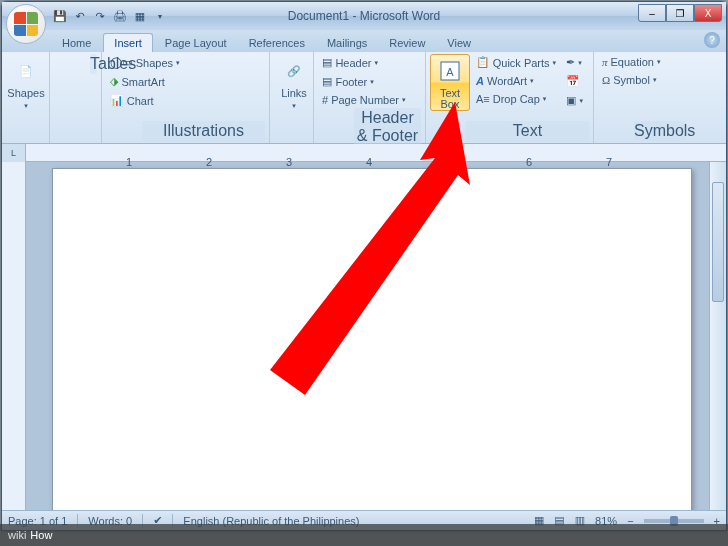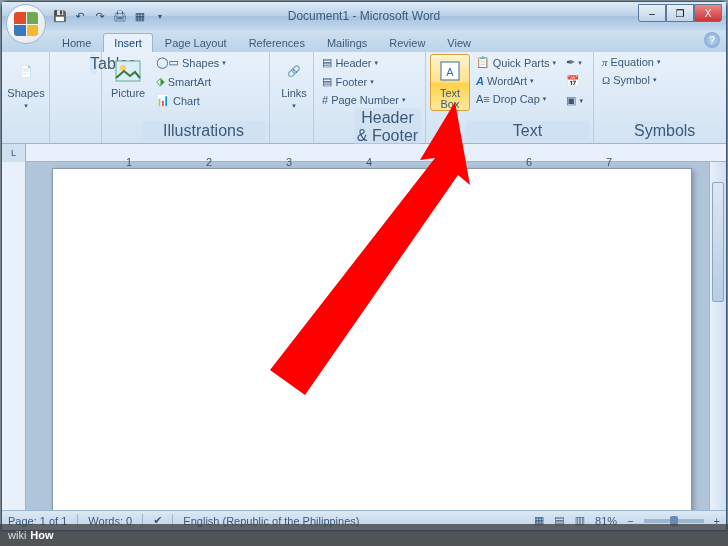--- a/index.html
+++ b/index.html
@@ -50,21 +50,21 @@
   .scroll-thumb{position:absolute;left:2px;right:2px;top:20px;height:120px;background:linear-gradient(#dce8f4,#b7cde3);border:1px solid #8aa6c2;border-radius:2px;}
   
   .statusbar { height:20px; background:linear-gradient(#dce8f4,#bcd3ea); border-top:1px solid #9db6d0; display:flex; align-items:center; padding:0 6px; gap:10px; color:#3a5a7a; font-size:10px;}
   .status-sep { width:1px; height:14px; background:#9db6d0;}
   .statusbar .spacer{flex:1;}
   
   .arrow-svg { position:absolute; left:0; top:0; pointer-events:none; }
   
   .caption { position:absolute; left:0; right:0; bottom:0; height:22px; background:rgba(60,60,60,.75); color:#eee; display:flex; align-items:center; padding:0 8px; font-size:11px; gap:4px;}
   .caption .wiki { color:#ddd; }
-  .caption .how { font-weight:700; color:#fff; }
+  .caption .how { font-weight:400; color:#fff; }
   .caption .title-txt { color:#fff; }
 </style>
 </head>
 <body>
 
 <div class="window">
 
   <div class="titlebar">
     <div class="office-btn">
       <div class="office-logo">
@@ -112,30 +112,20 @@
       </div>
       <div class="group-label" style="visibility:hidden">Pages</div>
     </div>
 
     <div class="group" style="width:52px">
       <div class="group-label">Tables</div>
     </div>
 
     <div class="group" style="width:168px">
       <div class="group-body">
-        <div class="big-btn">
-          <div class="icon-box">
-              <svg width="26" height="22">
-                <rect x="1" y="1" width="24" height="20" fill="#d8eef8" stroke="#6a8"></rect>
-                <circle cx="8" cy="8" r="3" fill="#fc6"></circle>
-                <polyline points="1,18 9,11 15,16 20,12 25,18" fill="none" stroke="#3a7a3a" stroke-width="2"></polyline>
-              </svg>
-            </div>
-          <div class="lbl">Picture</div>
-        </div>
         <div class="stack">
           <div class="small-btn">
               <span>◯▭</span>
               <span>Shapes</span> 
               <span class="dd">▾</span>
             </div>
           <div class="small-btn">
               <span style="color:#3a9a3a">⬗</span>
               <span>SmartArt</span>
             </div>

